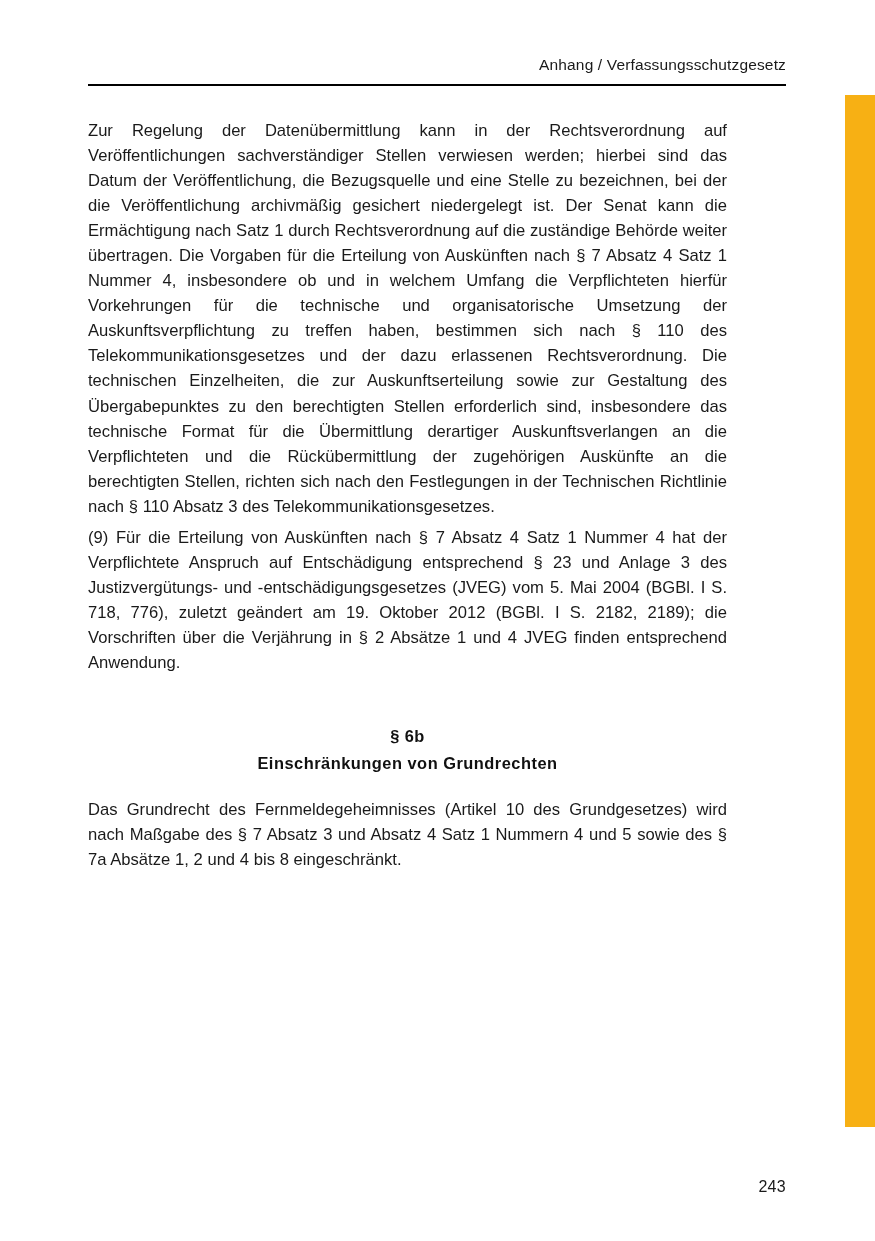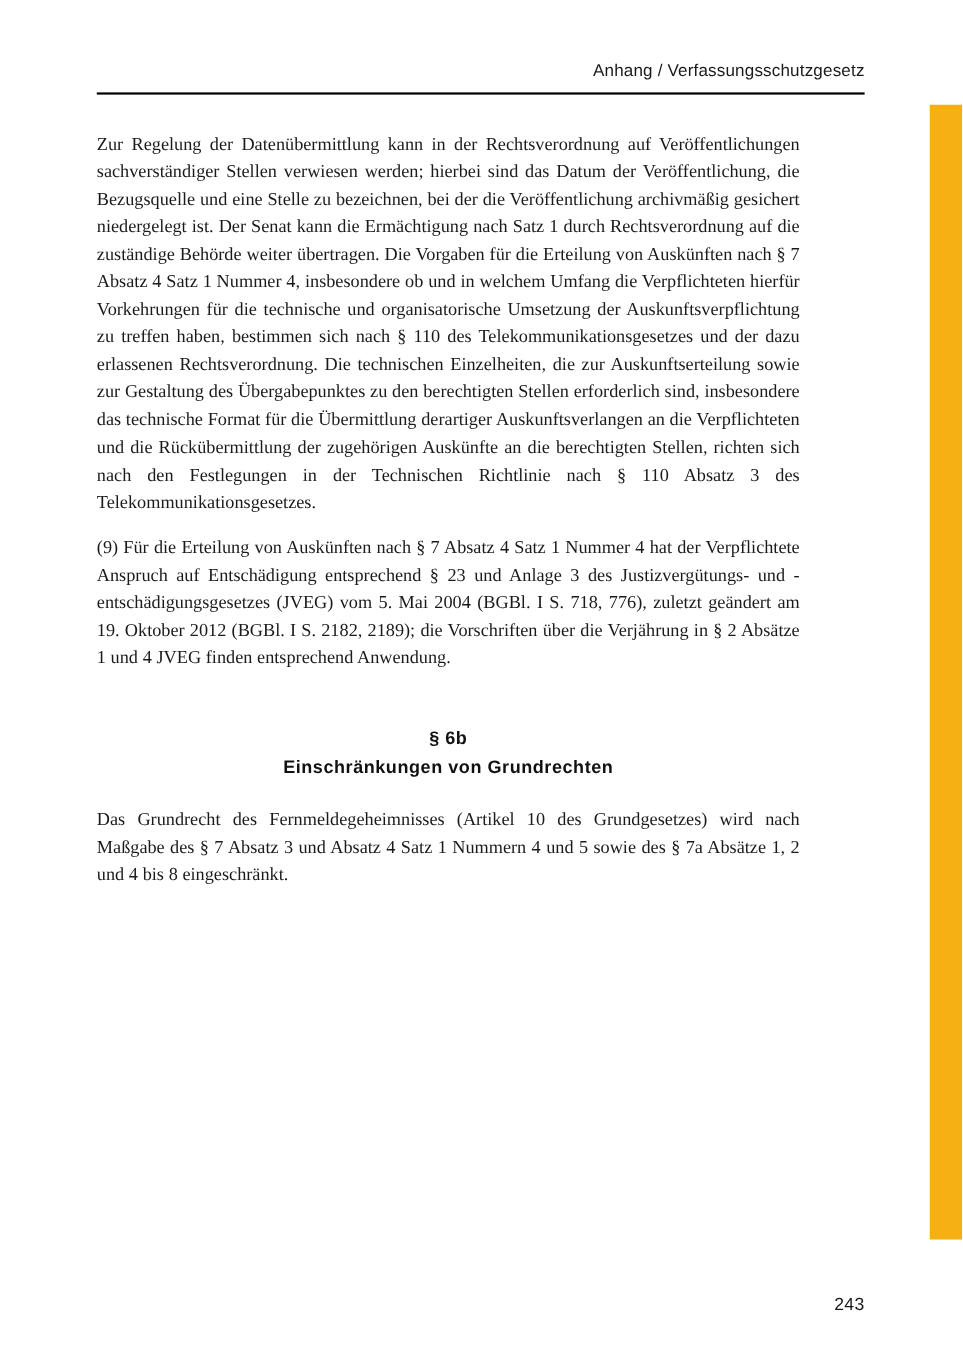--- a/index.html
+++ b/index.html
@@ -59,24 +59,23 @@
 
   p.body-text {
     margin: 0;
     font-size: 16.6px;
     line-height: 25.05px;
     text-align: justify;
     text-justify: inter-word;
     color: #1a1a1a;
     hyphens: none;
     word-spacing: 0.1px;
-    font-family: Liberation Serif, serif;
   }
   p.body-text.gap-para {
-    margin-top: 16px;
+    margin-top: 6px;
   }
   p.body-text.last-para {
     margin-top: 0;
   }
 
   
   .section-heading {
     margin-top: 49px;
     text-align: center;
   }

